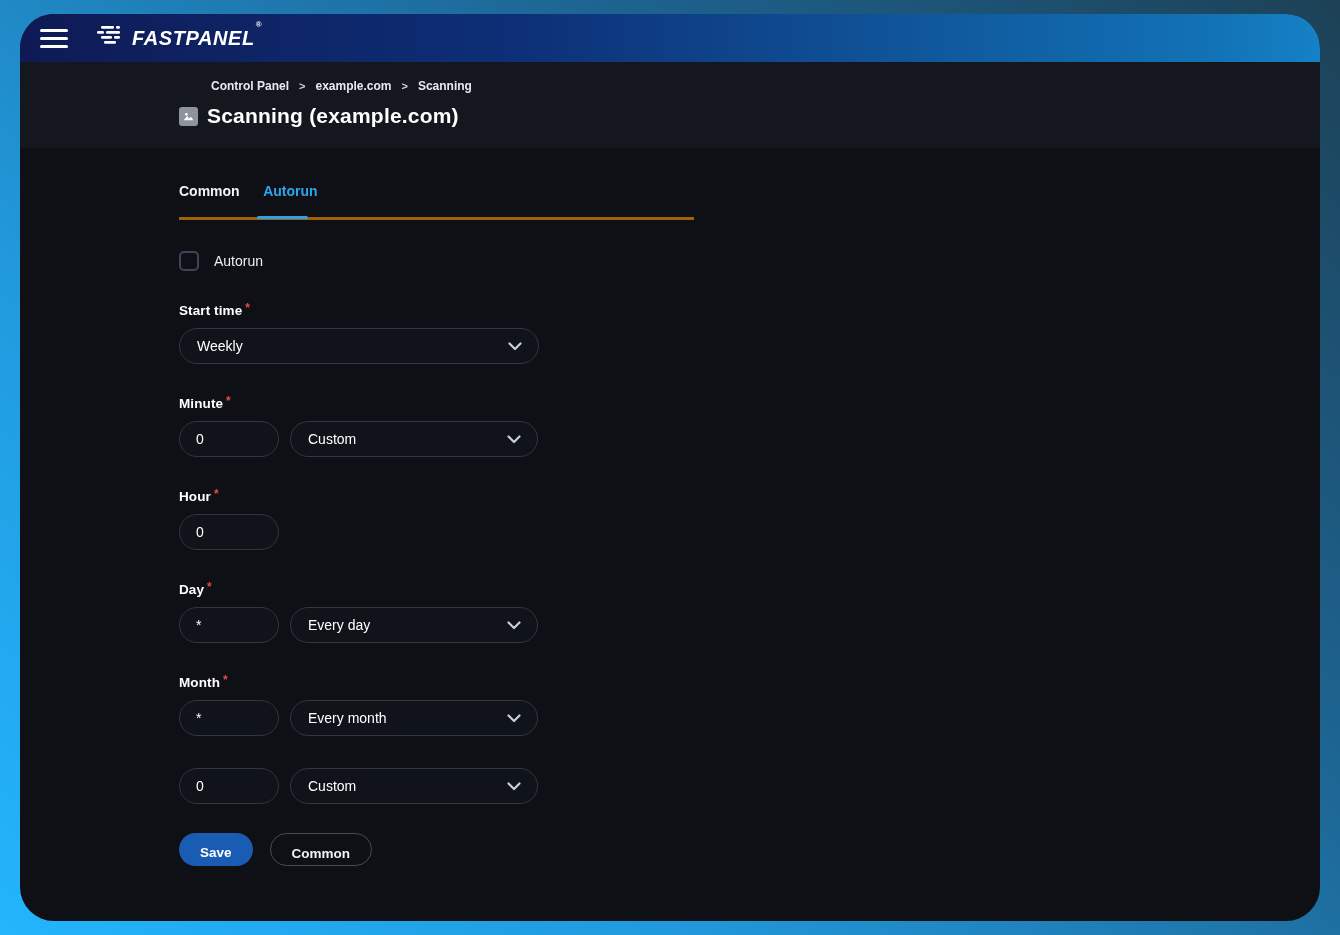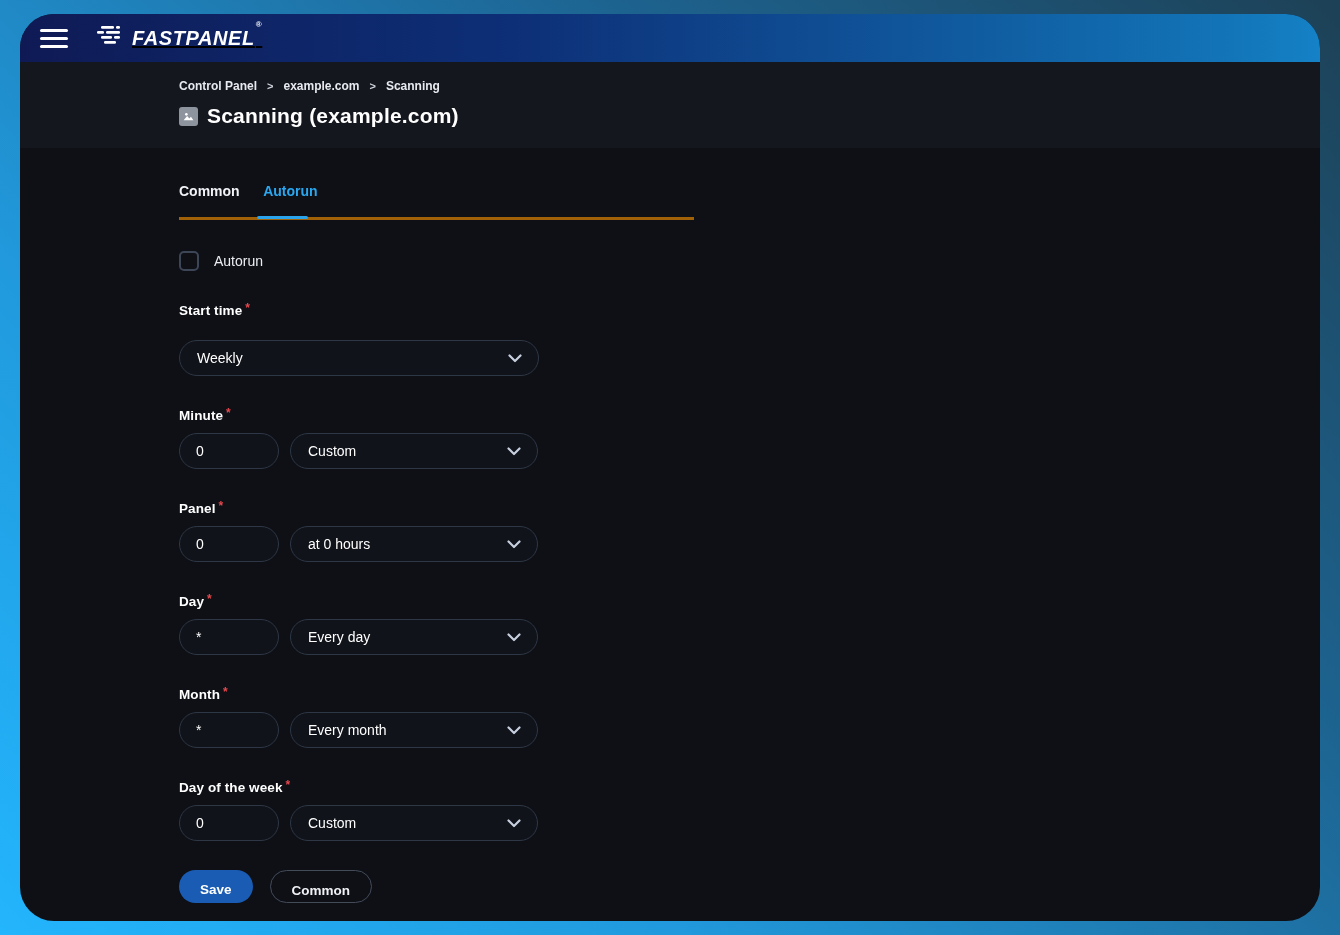--- a/index.html
+++ b/index.html
@@ -41,21 +41,20 @@
     padding: 0 8px;
     cursor: pointer;
   }
   .hamburger i {
     display: block; width: 28px; height: 3px;
     background: #ffffff; border-radius: 1.5px;
   }
   .brand {
     display: flex; align-items: center; gap: 9px;
     margin-left: 20px;
-    text-decoration: underline;
   }
   .brand-text {
     color: #ffffff;
     font-size: 20px;
     font-weight: 700;
     font-style: italic;
     letter-spacing: 0.6px;
   }
   .brand-reg {
     color: #ffffff;
@@ -67,20 +66,21 @@
 
   
   .subheader {
     background: #15171f;
     padding: 17px 30px 20px 159px;
   }
   .breadcrumb {
     display: flex; align-items: center; gap: 10px;
     font-size: 12px; font-weight: 700;
     color: #e8eaf0;
+    margin-left: 32px;
   }
   .breadcrumb .crumb { cursor: pointer; }
   .breadcrumb .sep { color: #cfd3dc; font-size: 11px; }
   .title-row {
     margin-top: 11px;
     display: flex; align-items: center; gap: 9px;
   }
   .title-icon {
     width: 19px; height: 19px;
     background: #8e949e;
@@ -169,21 +169,21 @@
   }
   .select {
     height: 36px;
     background: #10131a;
     border: 1px solid #2e3745;
     border-radius: 18px;
     display: flex; align-items: center; justify-content: space-between;
     padding: 0 16px 0 17px;
     cursor: pointer;
   }
-  .select.wide { width: 360px; margin-top: 12px; }
+  .select.wide { width: 360px; }
   .select.half { width: 248px; }
   .select-value {
     color: #ffffff; font-size: 14px; font-weight: 400;
   }
   .chevron { flex: 0 0 auto; margin-left: 8px; }
 
   
   .button-row {
     margin-top: 29px;
     display: flex; align-items: center; gap: 17px;
@@ -297,32 +297,24 @@
               <svg width="14" height="9" viewBox="0 0 14 9">
                   <path d="M1.5 1.5 L7 7 L12.5 1.5" stroke="#c8d0e0" stroke-width="2.2" fill="none" stroke-linecap="round" stroke-linejoin="round"></path>
                 </svg>
             </span>
           </div>
         </div>
       </div>
 
       <div class="group">
         <div class="field-label">
-          <span>Panel</span><span class="req">*</span>
+          <span>Hour</span><span class="req">*</span>
         </div>
         <div class="controls">
           <input type="text" class="text-input" value="0" style="">
-          <div class="select half">
-            <span class="select-value">at 0 hours</span>
-            <span class="chevron">
-              <svg width="14" height="9" viewBox="0 0 14 9">
-                  <path d="M1.5 1.5 L7 7 L12.5 1.5" stroke="#c8d0e0" stroke-width="2.2" fill="none" stroke-linecap="round" stroke-linejoin="round"></path>
-                </svg>
-            </span>
-          </div>
         </div>
       </div>
 
       <div class="group">
         <div class="field-label">
           <span>Day</span><span class="req">*</span>
         </div>
         <div class="controls">
           <input type="text" class="text-input" value="*" style="">
           <div class="select half">
@@ -347,23 +339,20 @@
             <span class="chevron">
               <svg width="14" height="9" viewBox="0 0 14 9">
                   <path d="M1.5 1.5 L7 7 L12.5 1.5" stroke="#c8d0e0" stroke-width="2.2" fill="none" stroke-linecap="round" stroke-linejoin="round"></path>
                 </svg>
             </span>
           </div>
         </div>
       </div>
 
       <div class="group">
-        <div class="field-label">
-          <span>Day of the week</span><span class="req">*</span>
-        </div>
         <div class="controls">
           <input type="text" class="text-input" value="0" style="">
           <div class="select half">
             <span class="select-value">Custom</span>
             <span class="chevron">
               <svg width="14" height="9" viewBox="0 0 14 9">
                   <path d="M1.5 1.5 L7 7 L12.5 1.5" stroke="#c8d0e0" stroke-width="2.2" fill="none" stroke-linecap="round" stroke-linejoin="round"></path>
                 </svg>
             </span>
           </div>

